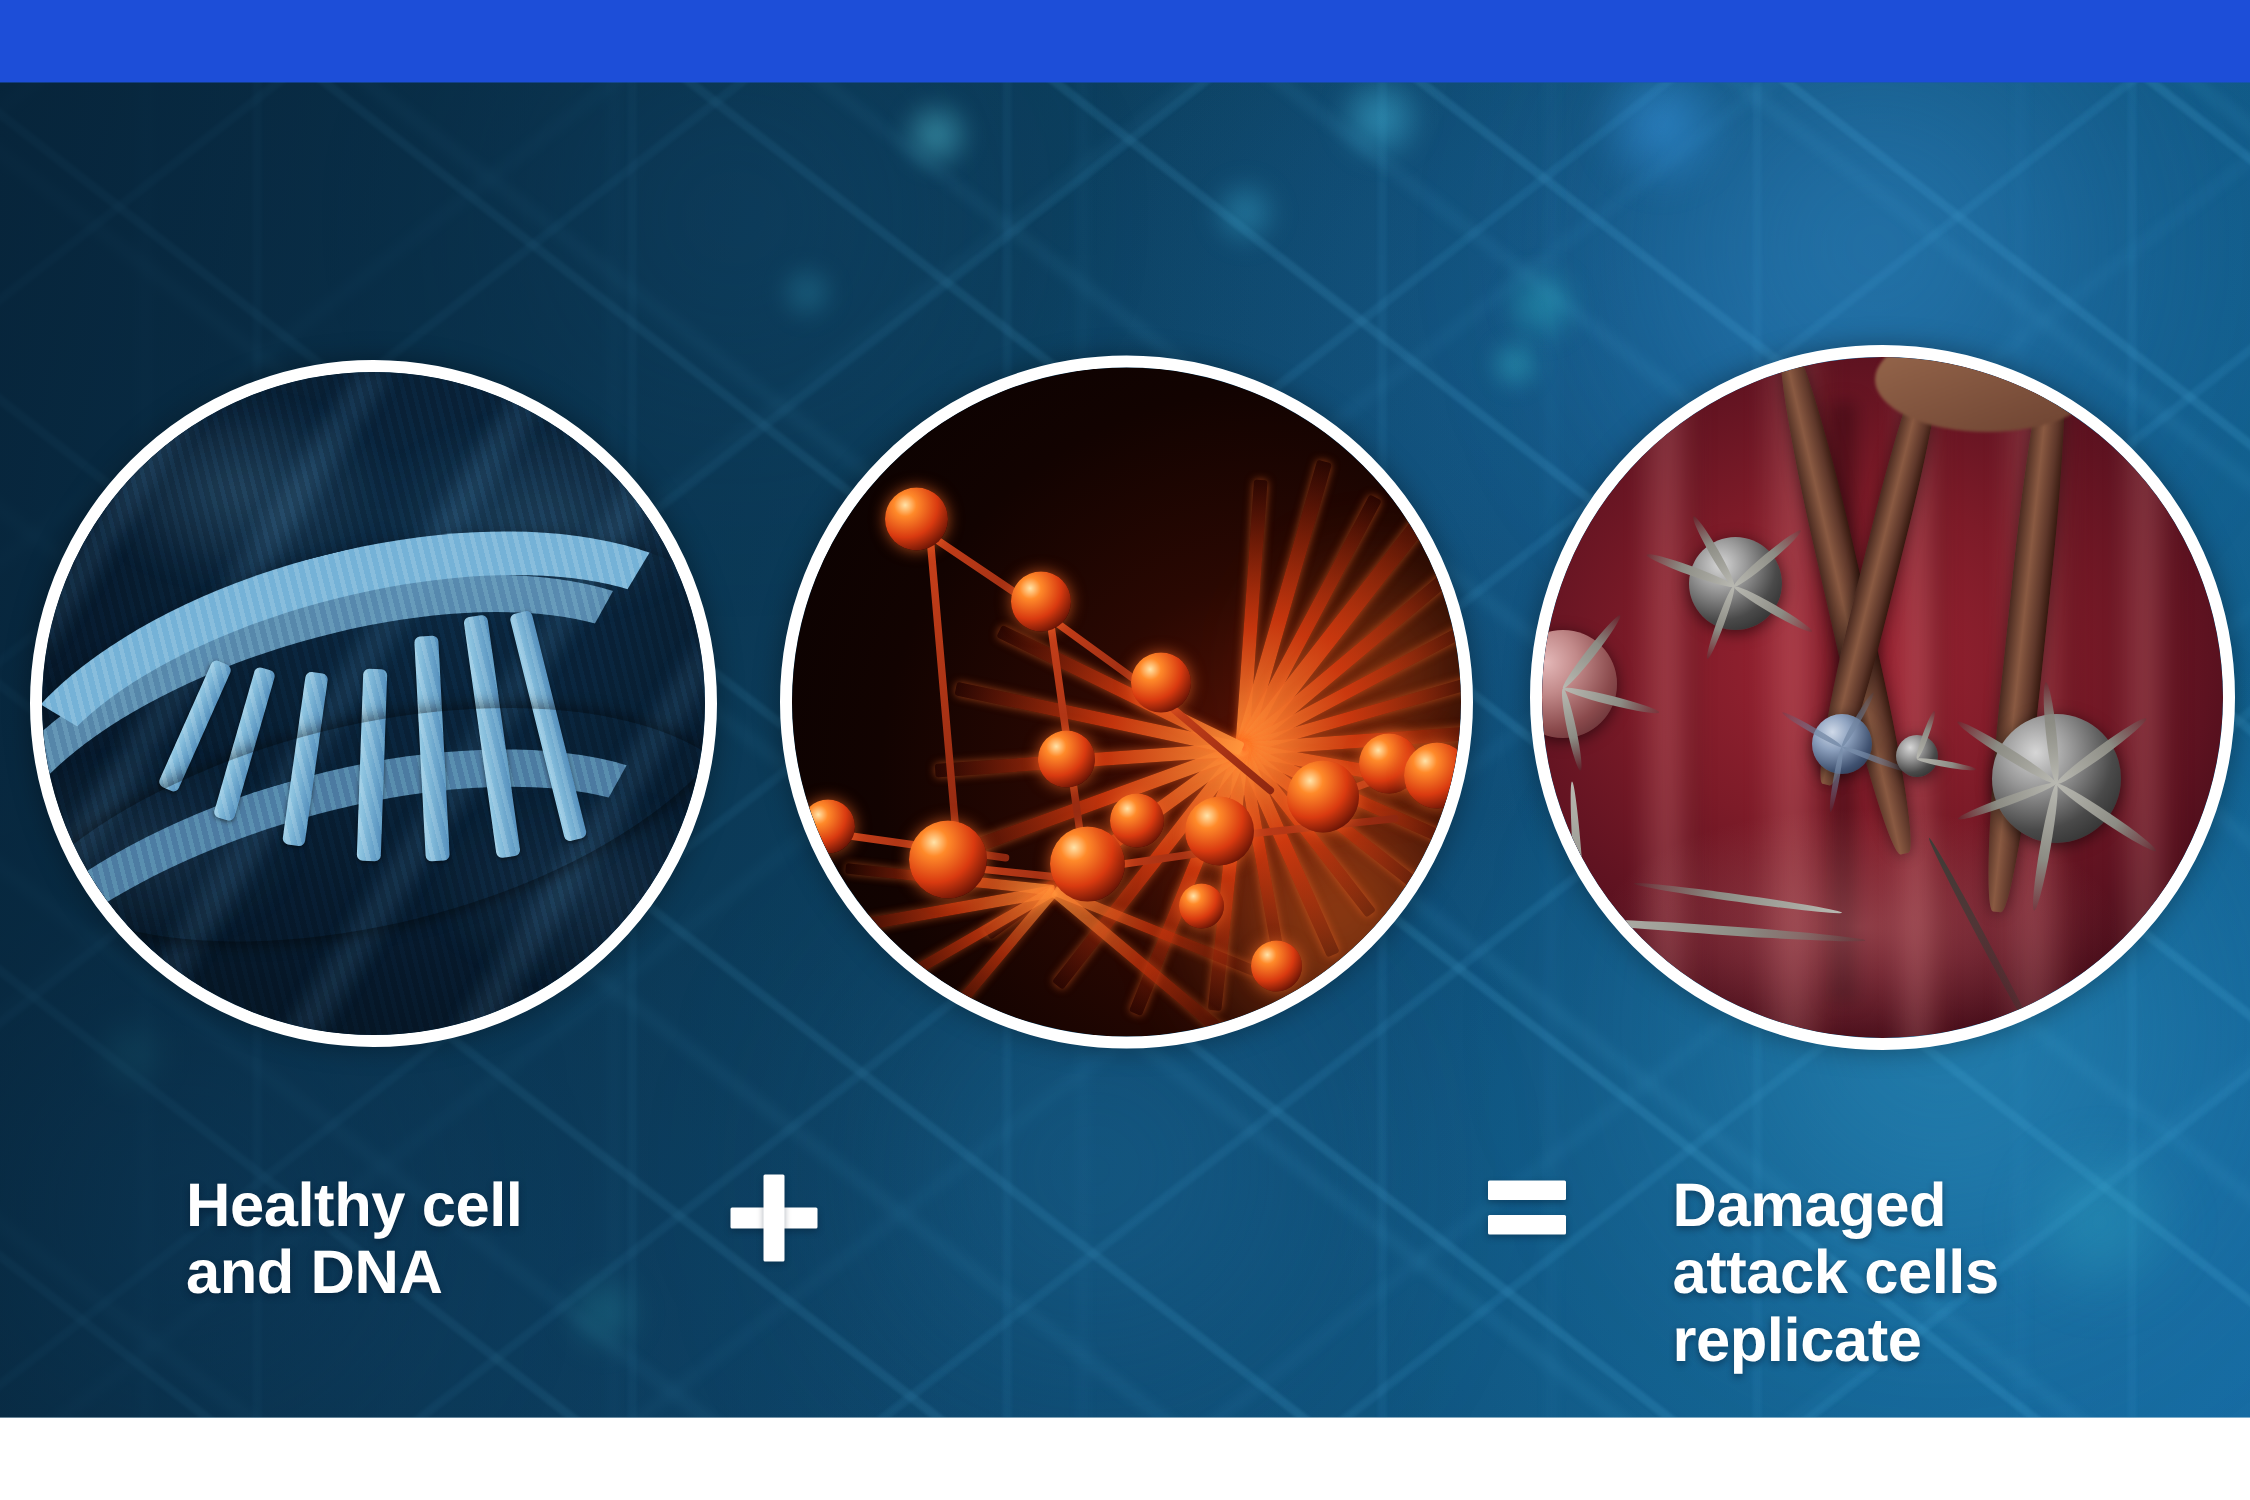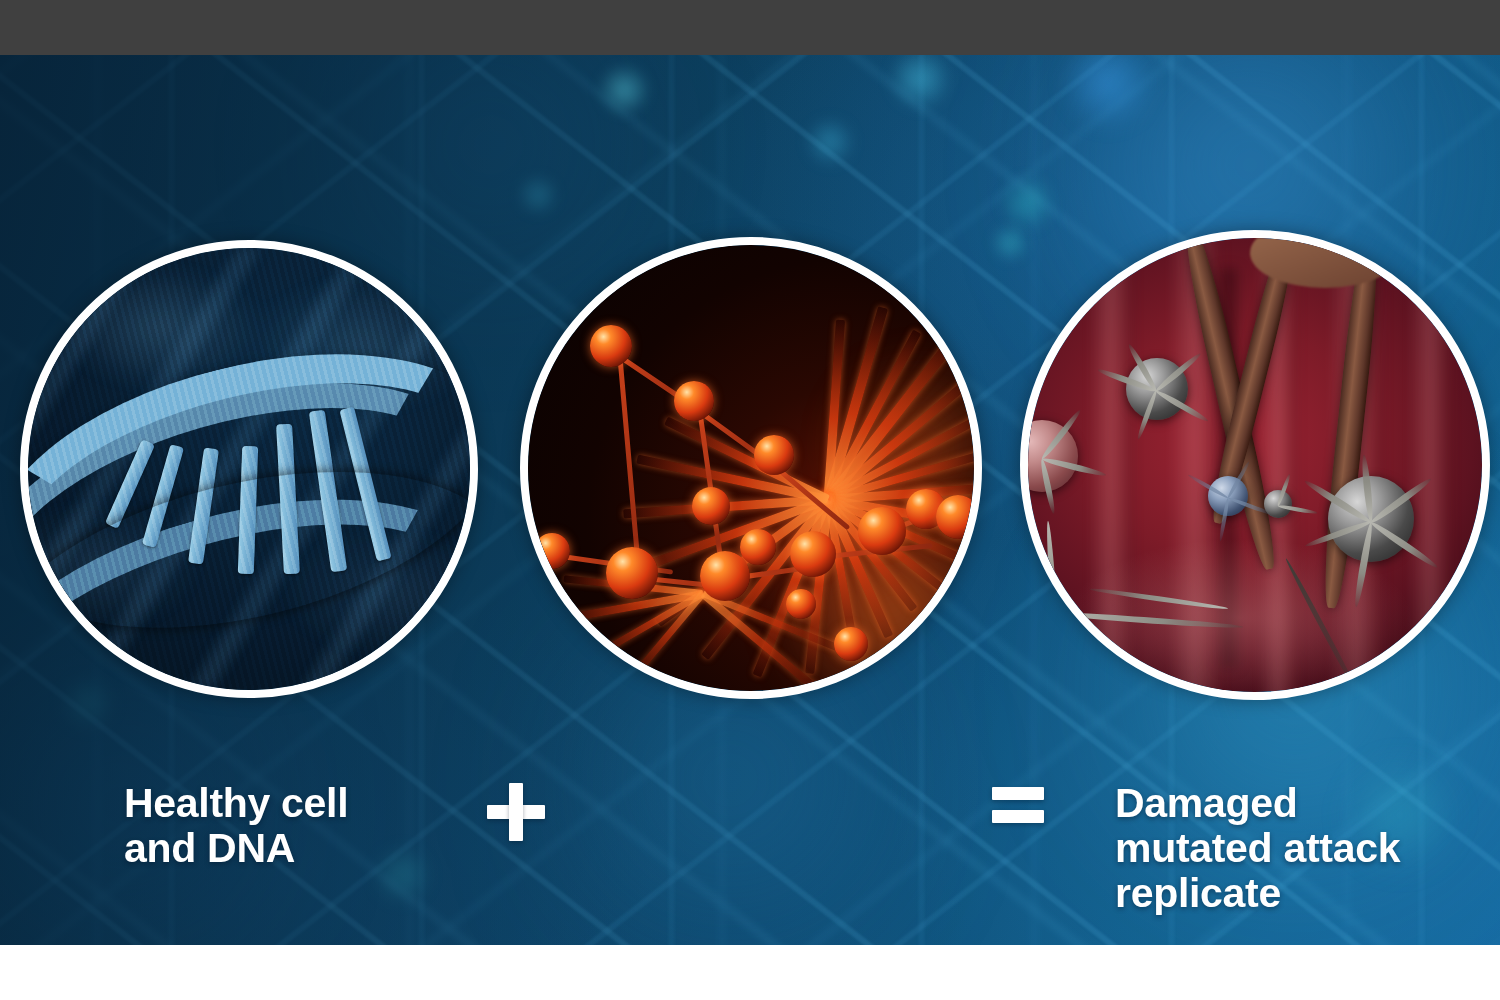--- a/index.html
+++ b/index.html
@@ -1,18 +1,18 @@
 <!DOCTYPE html>
 <html><head>
 <meta charset="utf-8">
 <style>
   html,body{margin:0;padding:0;background:#ffffff;}
   body{width:1500px;height:1000px;overflow:hidden;font-family:"Liberation Sans",sans-serif;}
 
-  #stage{position:relative;width:1500px;height:936px;background:#404040;}
+  #stage{position:relative;width:1500px;height:936px;background:#1d4ed8;}
 
   
   #art{position:absolute;left:0;top:55px;width:1500px;height:890px;overflow:hidden;
        background:
          radial-gradient(ellipse 700px 500px at 78% 18%, rgba(30,110,170,.55), rgba(0,0,0,0) 70%),
          radial-gradient(ellipse 600px 520px at 88% 82%, rgba(32,120,175,.50), rgba(0,0,0,0) 72%),
          radial-gradient(ellipse 520px 420px at 20% 92%, rgba(18,78,125,.45), rgba(0,0,0,0) 75%),
          linear-gradient(118deg,#0b3755 0%,#0d4364 38%,#0f4e77 62%,#115f8c 85%,#1569a0 100%);}
 
   
@@ -295,18 +295,18 @@
         <div class="bar v"></div>
       </div>
 
 
       <div class="op" id="opEq">
         <div class="bar b1"></div>
         <div class="bar b2"></div>
       </div>
 
       <div class="cap" id="cap3">Damaged
-mutated attack
+attack cells
 replicate</div>
     </div>
 
   </div>
 </div>
 
 </body></html>

